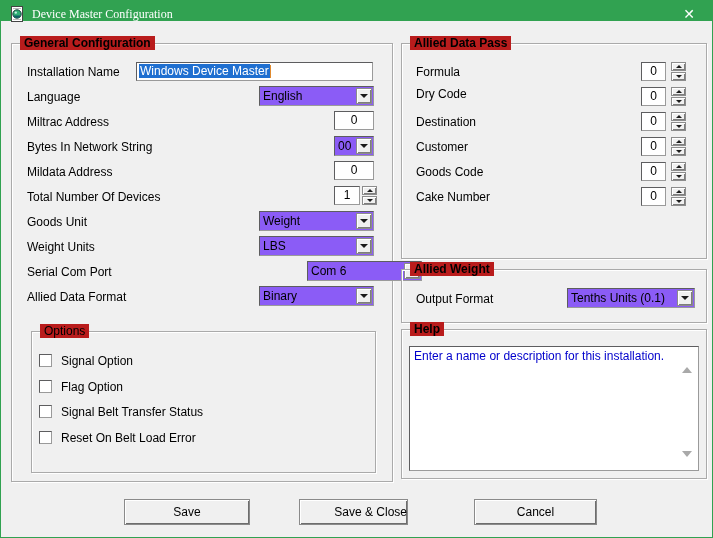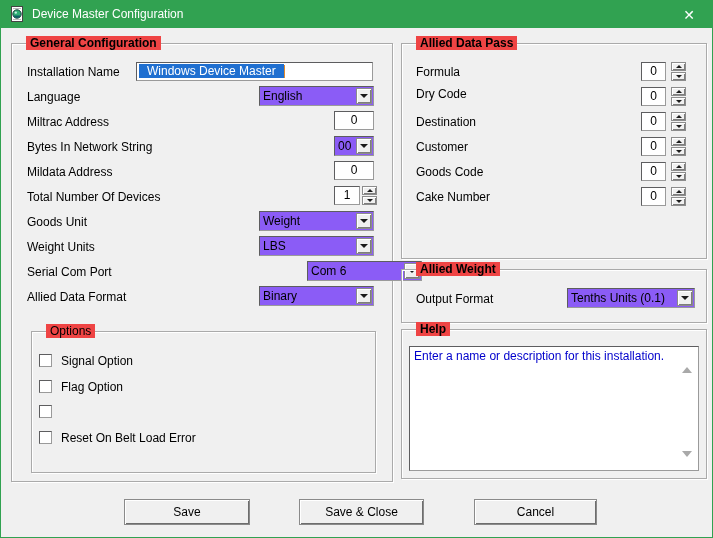--- a/index.html
+++ b/index.html
@@ -3,43 +3,43 @@
 <meta charset="utf-8">
 <style>
   * { margin:0; padding:0; box-sizing:border-box; }
   html,body { width:713px; height:538px; background:#d9d9d9; }
   body { font-family:"Liberation Sans", sans-serif; font-size:12px; color:#000; }
 
   .window{ position:absolute; left:0; top:0; width:713px; height:538px;
     background:#f0f0f0; border:1px solid #31a251; }
 
   
-  .titlebar{ position:absolute; left:0; top:0; width:100%; height:27px;
-    background:#31a251; display:flex; align-items:center; }
+  .titlebar{ position:absolute; left:0; top:0; width:100%; height:20px;
+    background:#31a251; display:flex; align-items:center;font-family:Liberation Serif, serif; }
   .app-icon{ position:absolute; left:8px; top:5px; width:16px; height:16px; }
   .title-text{ position:absolute; left:31px; top:6px; color:#ffffff; font-size:12px; white-space:nowrap; }
   .close-btn{ position:absolute; right:0; top:0; width:46px; height:27px;
     display:flex; align-items:center; justify-content:center;
     color:#ffffff; font-size:14px; cursor:default; }
 
   
   .groupbox{ position:absolute; border:1px solid #aaaaaa;
     box-shadow: inset 1px 1px 0 #ffffff, 1px 1px 0 #ffffff; }
-  .gb-title{ position:absolute; top:-8px; left:14px; background:#ef4444;
+  .gb-title{ position:absolute; top:-8px; left:8px; background:#b91c1c;
     padding:0 4px; font-weight:bold; white-space:nowrap;text-align:center; }
   .gb-title.regular{ font-weight:normal; }
 
   .label{ position:absolute; white-space:nowrap; line-height:14px; }
 
   
   .textbox{ position:absolute; background:#ffffff;
     border:1px solid; border-color:#5d5d5f #9a9a9a #9a9a9a #5d5d5f;
     overflow:hidden; line-height:17px; padding:0 2px; }
   .textbox.num{ text-align:center; padding:0; }
-  .sel{ background:#1f6fd0; color:#ffffff; padding:0 8px; }
+  .sel{ background:#1f6fd0; color:#ffffff; padding:0 1px; }
   .caret{ display:inline-block; width:1px; height:13px; background:#e08a2e; vertical-align:middle; }
 
   .combo{ position:absolute; background:#8b5cf6;
     border:1px solid; border-color:#5d5d5f #9a9a9a #9a9a9a #5d5d5f; }
   .combo-val{ position:absolute; left:3px; top:2px; white-space:nowrap; }
   .combo-btn{ position:absolute; right:1px; top:1px; bottom:1px; width:16px;
     background:#f0f0f0; border:1px solid #8c8c8c;
     box-shadow: inset 1px 1px 0 #ffffff, inset -1px -1px 0 #7d7d7d;
     display:flex; align-items:center; justify-content:center; }
   .arrow-down{ width:0; height:0; border-left:4px solid transparent;
@@ -175,20 +175,21 @@
     <span class="gb-title regular">Options</span>
   </div>
 
   <div class="checkbox" style="left:38px;top:353px;"></div>
   <span class="label" style="left:60px;top:353px;">Signal Option</span>
 
   <div class="checkbox" style="left:38px;top:379px;"></div>
   <span class="label" style="left:60px;top:379px;">Flag Option</span>
 
   <div class="checkbox" style="left:38px;top:404px;"></div>
+  <span class="label" style="left:60px;top:404px;">Signal Belt Transfer Status</span>
 
   <div class="checkbox" style="left:38px;top:430px;"></div>
   <span class="label" style="left:60px;top:430px;">Reset On Belt Load Error</span>
 
   <div class="groupbox" style="left:400px;top:42px;width:306px;height:216px;">
     <span class="gb-title">Allied Data Pass</span>
   </div>
 
   <span class="label" style="left:415px;top:64px;">Formula</span>
   <div class="textbox num" style="left:640px;top:61px;width:25px;height:19px;">
@@ -284,20 +285,20 @@
   </div>
   <div class="helpbox" style="left:408px;top:345px;width:290px;height:125px;">
     <span>Enter a name or description for this installation.</span>
   </div>
   <span class="scroll-arrow" style="position:absolute;left:681px;top:352px;"><span class="tri-up"></span></span>
   <span class="scroll-arrow" style="position:absolute;left:681px;top:456px;"><span class="tri-down"></span></span>
 
   <div class="btn" style="left:123px;top:498px;width:126px;">
     <span>Save</span>
   </div>
-  <div class="btn" style="left:298px;top:498px;width:125px;">
+  <div class="btn" style="left:298px;top:498px;width:109px;justify-content:flex-end;">
     <span>Save &amp; Close</span>
   </div>
   <div class="btn" style="left:473px;top:498px;width:123px;">
     <span>Cancel</span>
   </div>
 
 </div>
 
 </body></html>

